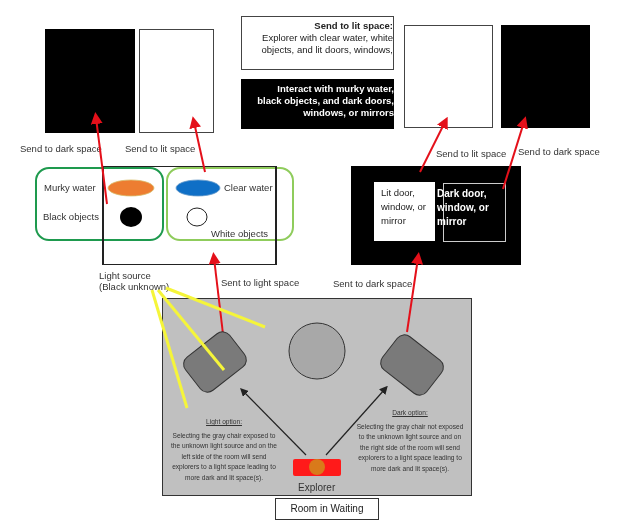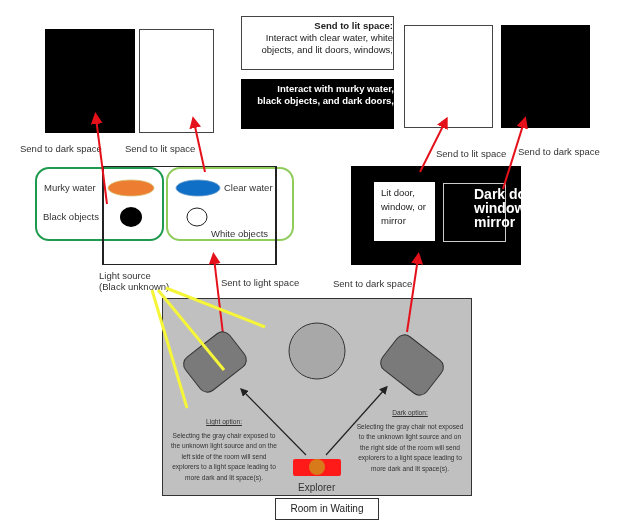--- a/index.html
+++ b/index.html
@@ -22,26 +22,27 @@
 </head>
 <body>
 
 <div class="black-box" style="left:45px;top:29px;width:90px;height:104px;"></div>
 <div class="white-box" style="left:139px;top:29px;width:75px;height:104px;"></div>
 <div class="lbl" style="left:20px;top:143px;">Send to dark space</div>
 <div class="lbl" style="left:125px;top:143px;">Send to lit space</div>
 
 <div class="legend legend-lit">
   <span class="t">Send to lit space:</span>
-  <span style="display:block">Interact with clear water, white</span>
+  <span style="display:block">Explorer with clear water, white</span>
   <span style="display:block">objects, and lit doors, windows,</span>
 </div>
 <div class="legend legend-dark">
   <span style="display:block">Interact with murky water,</span>
   <span style="display:block">black objects, and dark doors,</span>
+  <span style="display:block">windows, or mirrors</span>
 </div>
 
 <div class="white-box" style="left:404px;top:25px;width:89px;height:103px;"></div>
 <div class="black-box" style="left:501px;top:25px;width:89px;height:103px;"></div>
 <div class="lbl" style="left:436px;top:148px;">Send to lit space</div>
 <div class="lbl" style="left:518px;top:146px;">Send to dark space</div>
 
 <div class="abs" style="left:102px;top:166px;width:175px;height:99px;border:1.5px solid #222;border-bottom-width:1.5px;box-sizing:border-box;"></div>
 
 <div class="abs" style="left:35px;top:167px;width:129px;height:74px;border:2.5px solid #1e9a4e;border-radius:14px;box-sizing:border-box;background:#fff;"></div>
@@ -57,21 +58,21 @@
 <div class="lbl" style="left:211px;top:220px;margin-top:8px;">White objects</div>
 
 <div class="black-box" style="left:351px;top:166px;width:170px;height:99px;"></div>
 <div class="abs" style="left:374px;top:182px;width:61px;height:59px;background:#fff;"></div>
 <div class="abs" style="left:443px;top:183px;width:63px;height:59px;border:1px solid #ccc;box-sizing:border-box;"></div>
 <div class="abs" style="left:381px;top:186px;font-size:9.5px;line-height:14px;color:#222;">
   <div>Lit door,</div>
   <div>window, or</div>
   <div>mirror</div>
 </div>
-<div class="abs" style="left:474px;top:187px;font-size:14px;line-height:14px;color:#fff;font-weight:bold;">
+<div class="abs" style="left:437px;top:187px;font-size:10px;line-height:14px;color:#fff;font-weight:bold;">
   <div>Dark door,</div>
   <div>window, or</div>
   <div>mirror</div>
 </div>
 
 <div class="lbl" style="left:99px;top:270px;line-height:11px;">
   <div>Light source</div>
   <div>(Black unknown)</div>
 </div>
 <div class="lbl" style="left:221px;top:277px;">Sent to light space</div>

